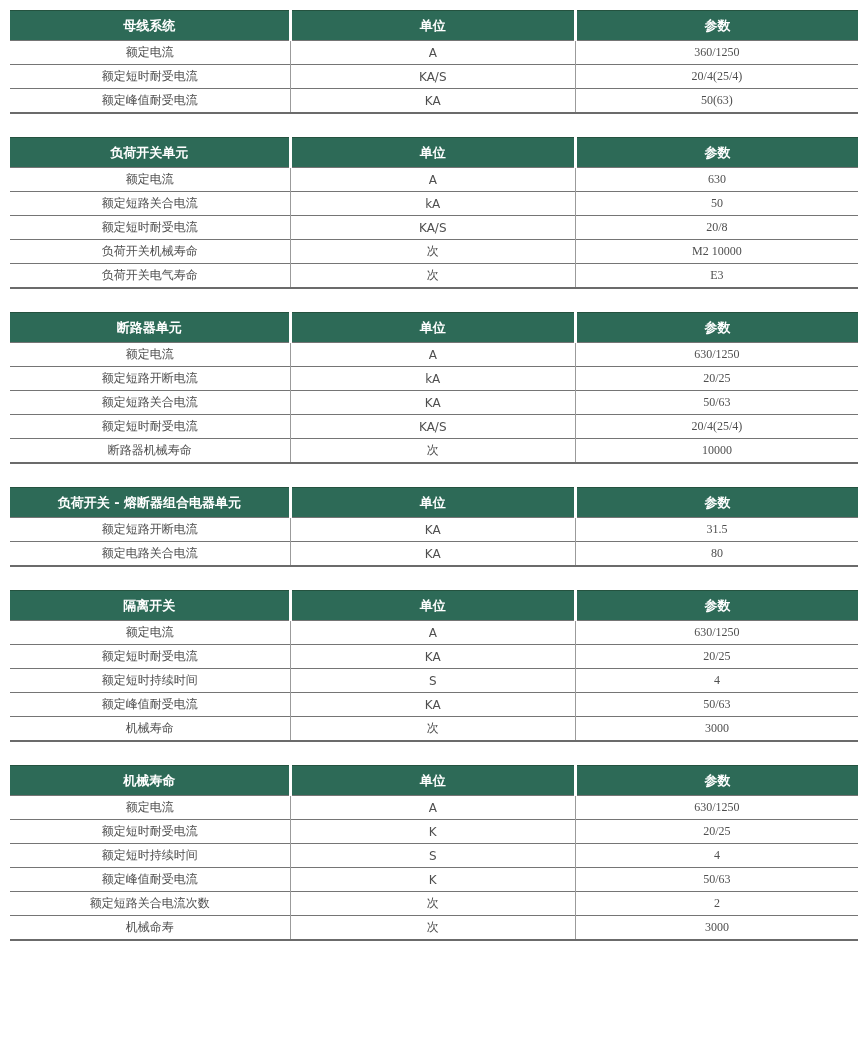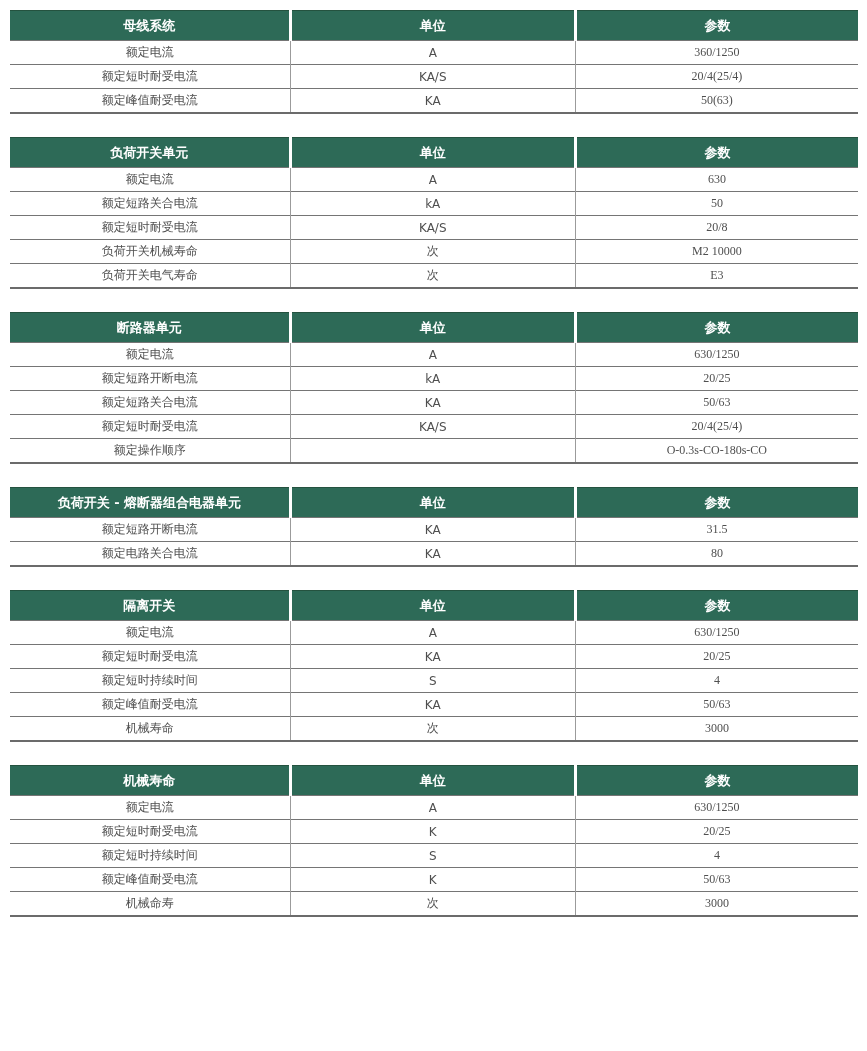--- a/index.html
+++ b/index.html
@@ -139,23 +139,23 @@
     <td>额定短路关合电流</td>
     <td>KA</td>
     <td>50/63</td>
   </tr>
         <tr>
     <td>额定短时耐受电流</td>
     <td>KA/S</td>
     <td>20/4(25/4)</td>
   </tr>
         <tr>
-    <td>额定操作顺序</td>
-    <td></td>
-    <td>O-0.3s-CO-180s-CO</td>
+    <td>断路器机械寿命</td>
+    <td>次</td>
+    <td>10000</td>
   </tr>
       </tbody>
   </table>
     <table class="spec">
     <thead>
       <tr>
         <th>负荷开关 - 熔断器组合电器单元</th>
         <th>单位</th>
         <th>参数</th>
       </tr>
@@ -232,19 +232,24 @@
     <td>额定短时持续时间</td>
     <td>S</td>
     <td>4</td>
   </tr>
         <tr>
     <td>额定峰值耐受电流</td>
     <td>K</td>
     <td>50/63</td>
   </tr>
         <tr>
+    <td>额定短路关合电流次数</td>
+    <td>次</td>
+    <td>2</td>
+  </tr>
+        <tr>
     <td>机械命寿</td>
     <td>次</td>
     <td>3000</td>
   </tr>
       </tbody>
   </table>
   </div>
 
 </body></html>

